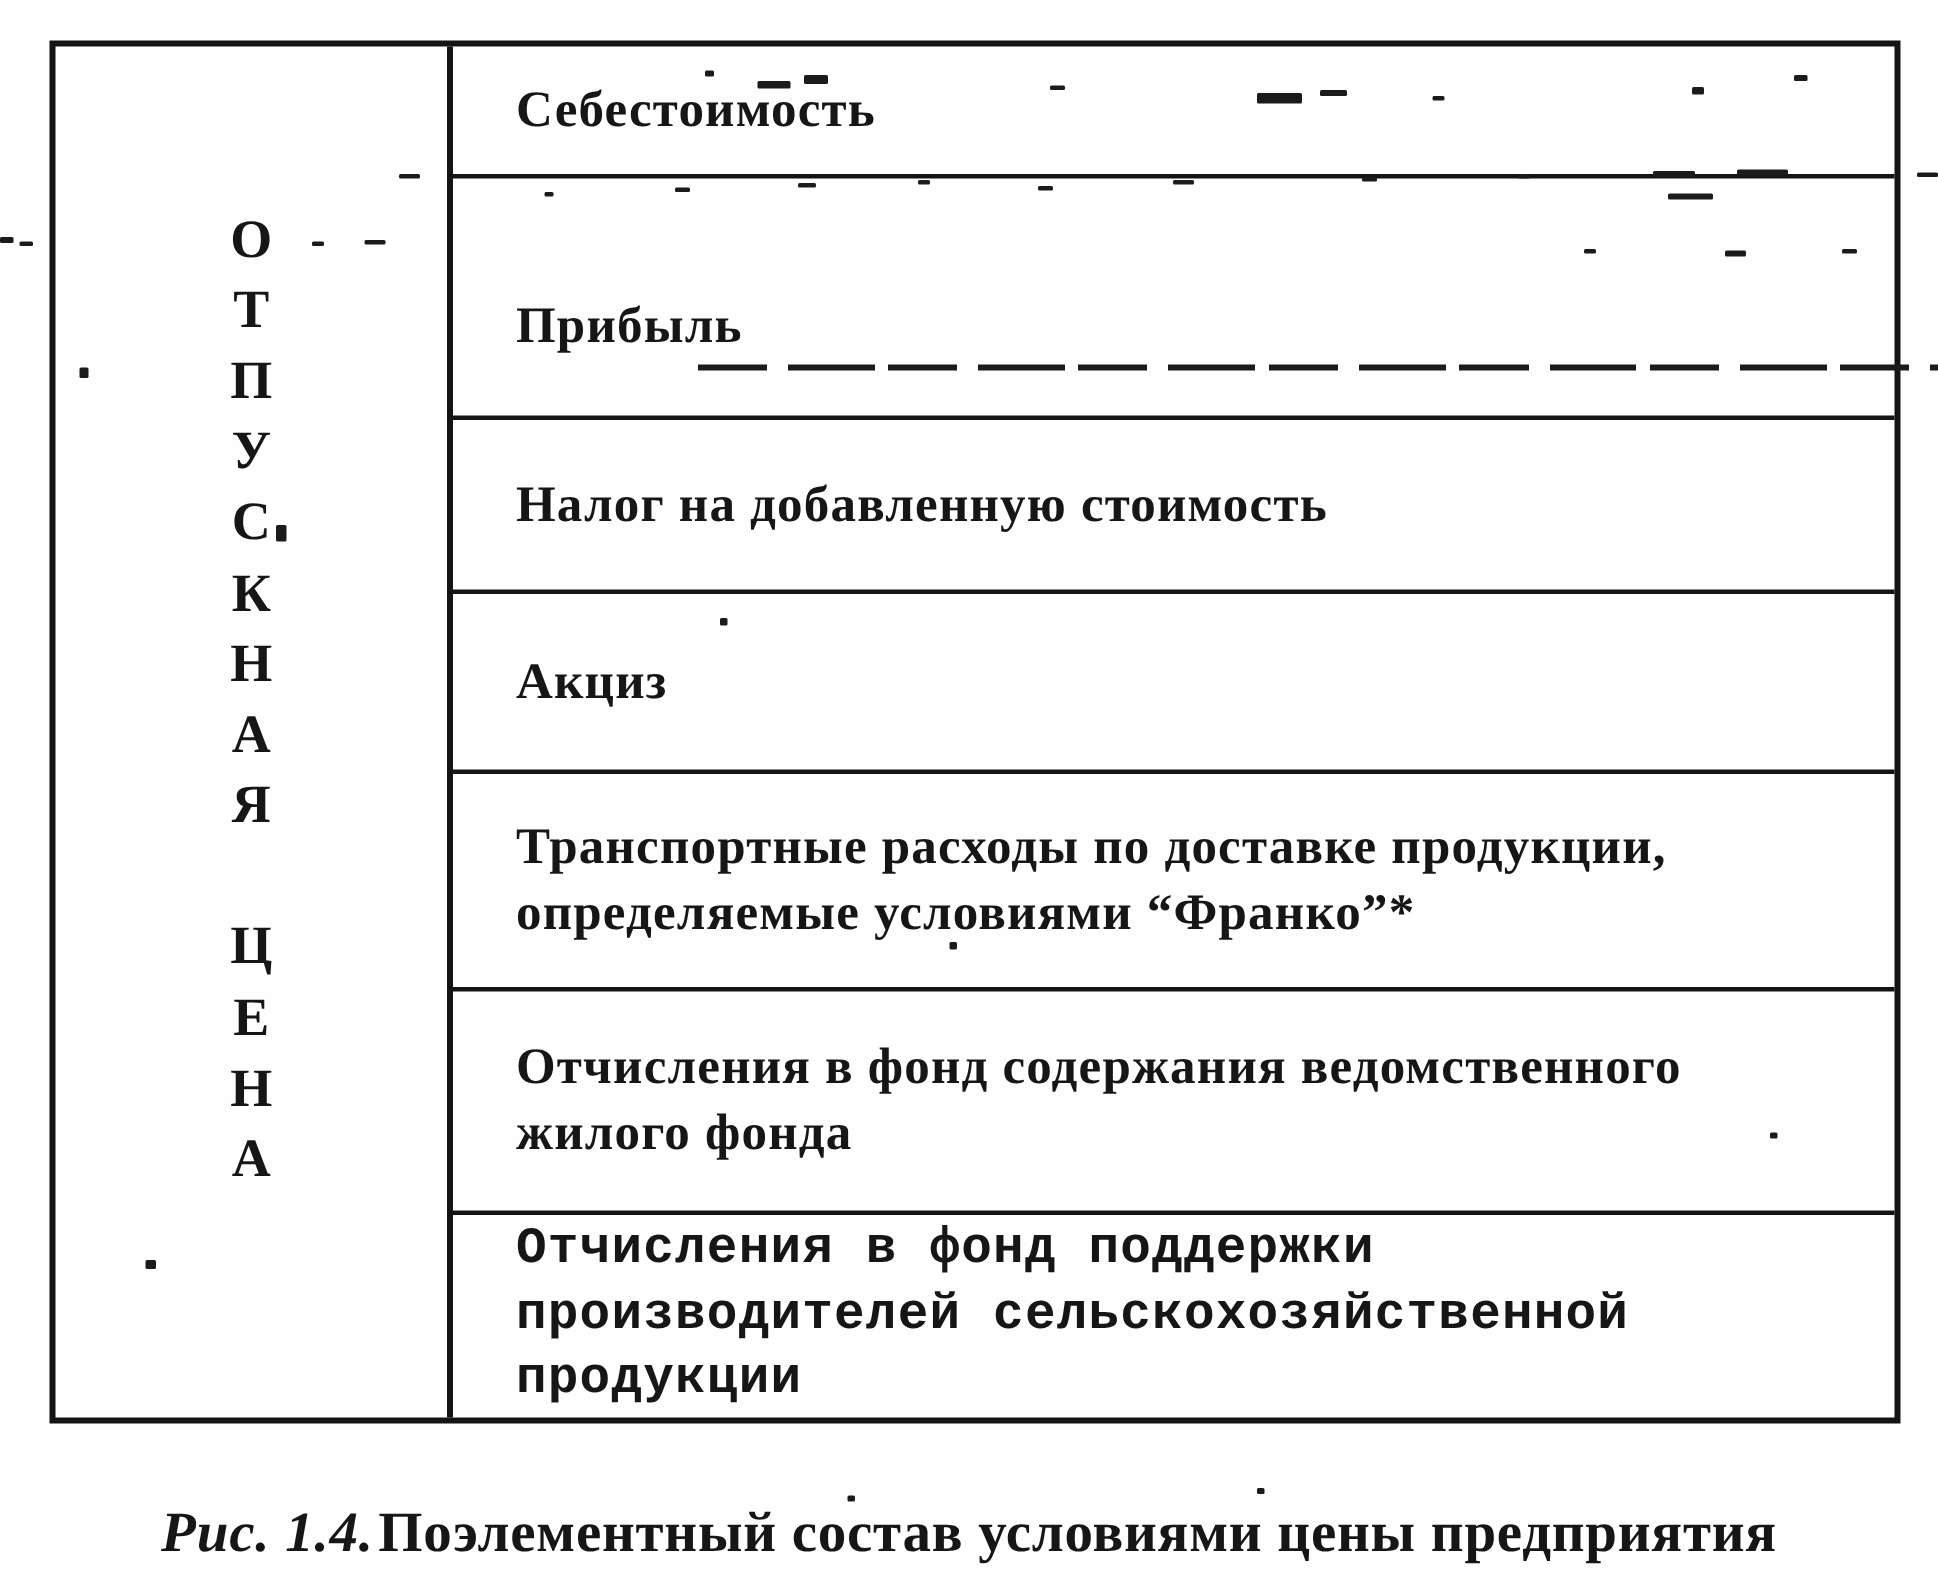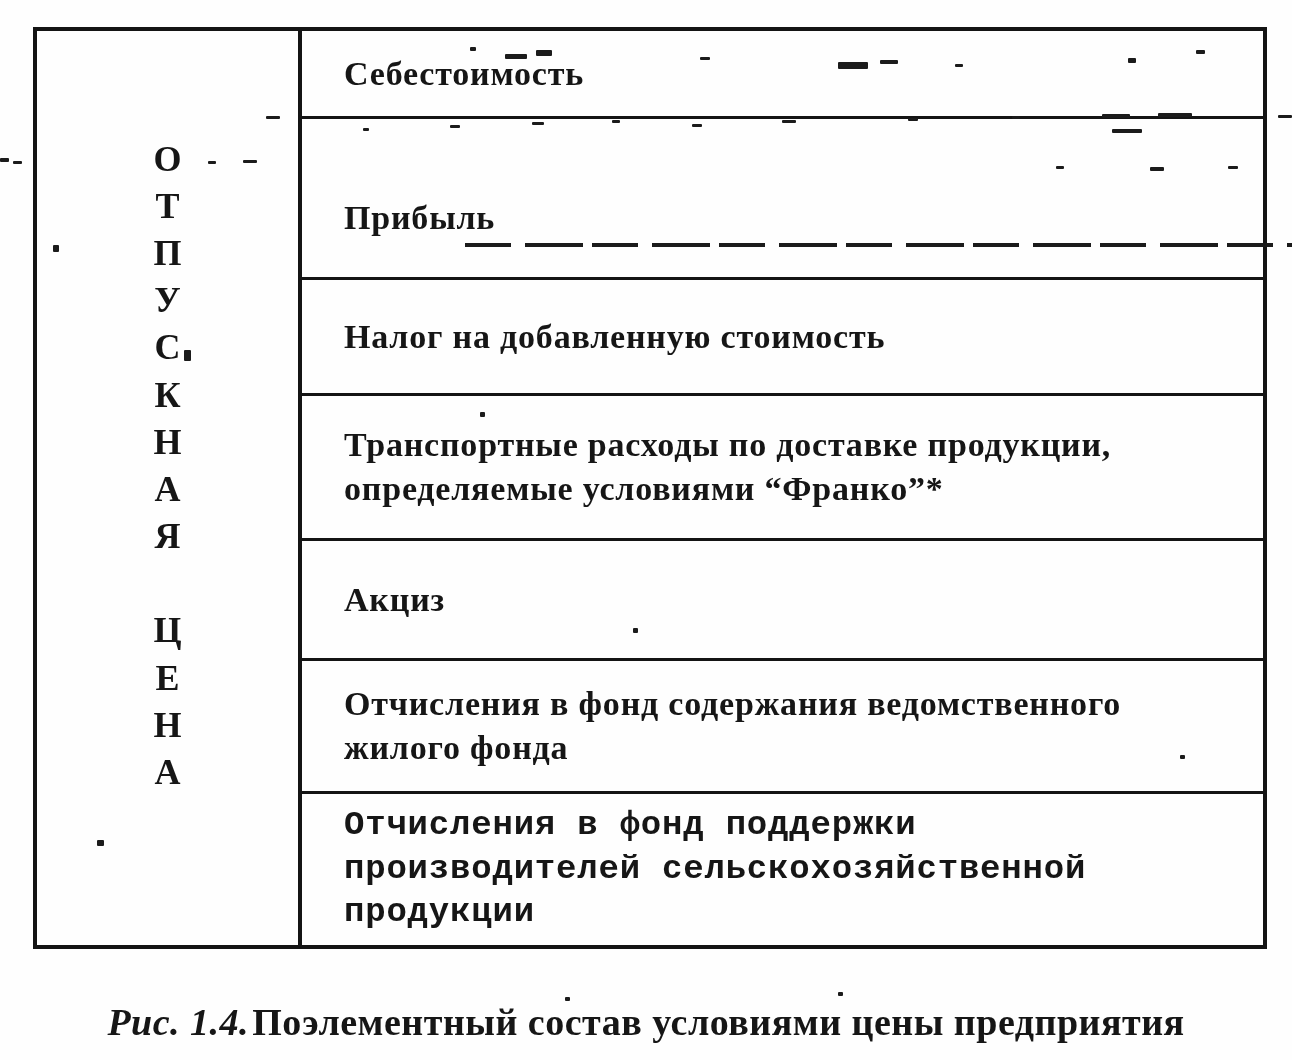--- a/index.html
+++ b/index.html
@@ -40,21 +40,21 @@
     border-bottom:3px solid #141414;
     display:flex;align-items:center;
     padding-left:42px;padding-right:30px;
   }
   .row:last-child{border-bottom:none;}
   .r1{height:88px;}
   .r2{height:122px;margin-top:39px;}
   .r3{height:116px;}
   .r4{height:145px;}
   .r5{height:120px;}
-  .r6{height:133px;}
+  .r6{height:149px;}
   .r7{flex:1;font-family:Liberation Mono, monospace;}
   .rowtext{
     font-size:34px;font-weight:700;
     letter-spacing:0.8px;
     line-height:1.28;
     max-width:810px;
   }
   .caption{
     position:absolute;left:0;top:1000px;width:100%;
     text-align:center;
@@ -99,25 +99,25 @@
     <div class="rows">
       <div class="row r1">
         <span class="rowtext">Себестоимость</span>
       </div>
       <div class="row r2">
         <span class="rowtext">Прибыль</span>
       </div>
       <div class="row r3">
         <span class="rowtext">Налог на добавленную стоимость</span>
       </div>
+      <div class="row r5">
+        <span class="rowtext">Акциз</span>
+      </div>
       <div class="row r4">
         <span class="rowtext">Транспортные расходы по доставке продукции, определяемые условиями “Франко”*</span>
-      </div>
-      <div class="row r5">
-        <span class="rowtext">Акциз</span>
       </div>
       <div class="row r6">
         <span class="rowtext">Отчисления в фонд содержания ведомственного жилого фонда</span>
       </div>
       <div class="row r7">
         <span class="rowtext">Отчисления в фонд поддержки производителей сельскохозяйственной продукции</span>
       </div>
     </div>
   </div>
 

